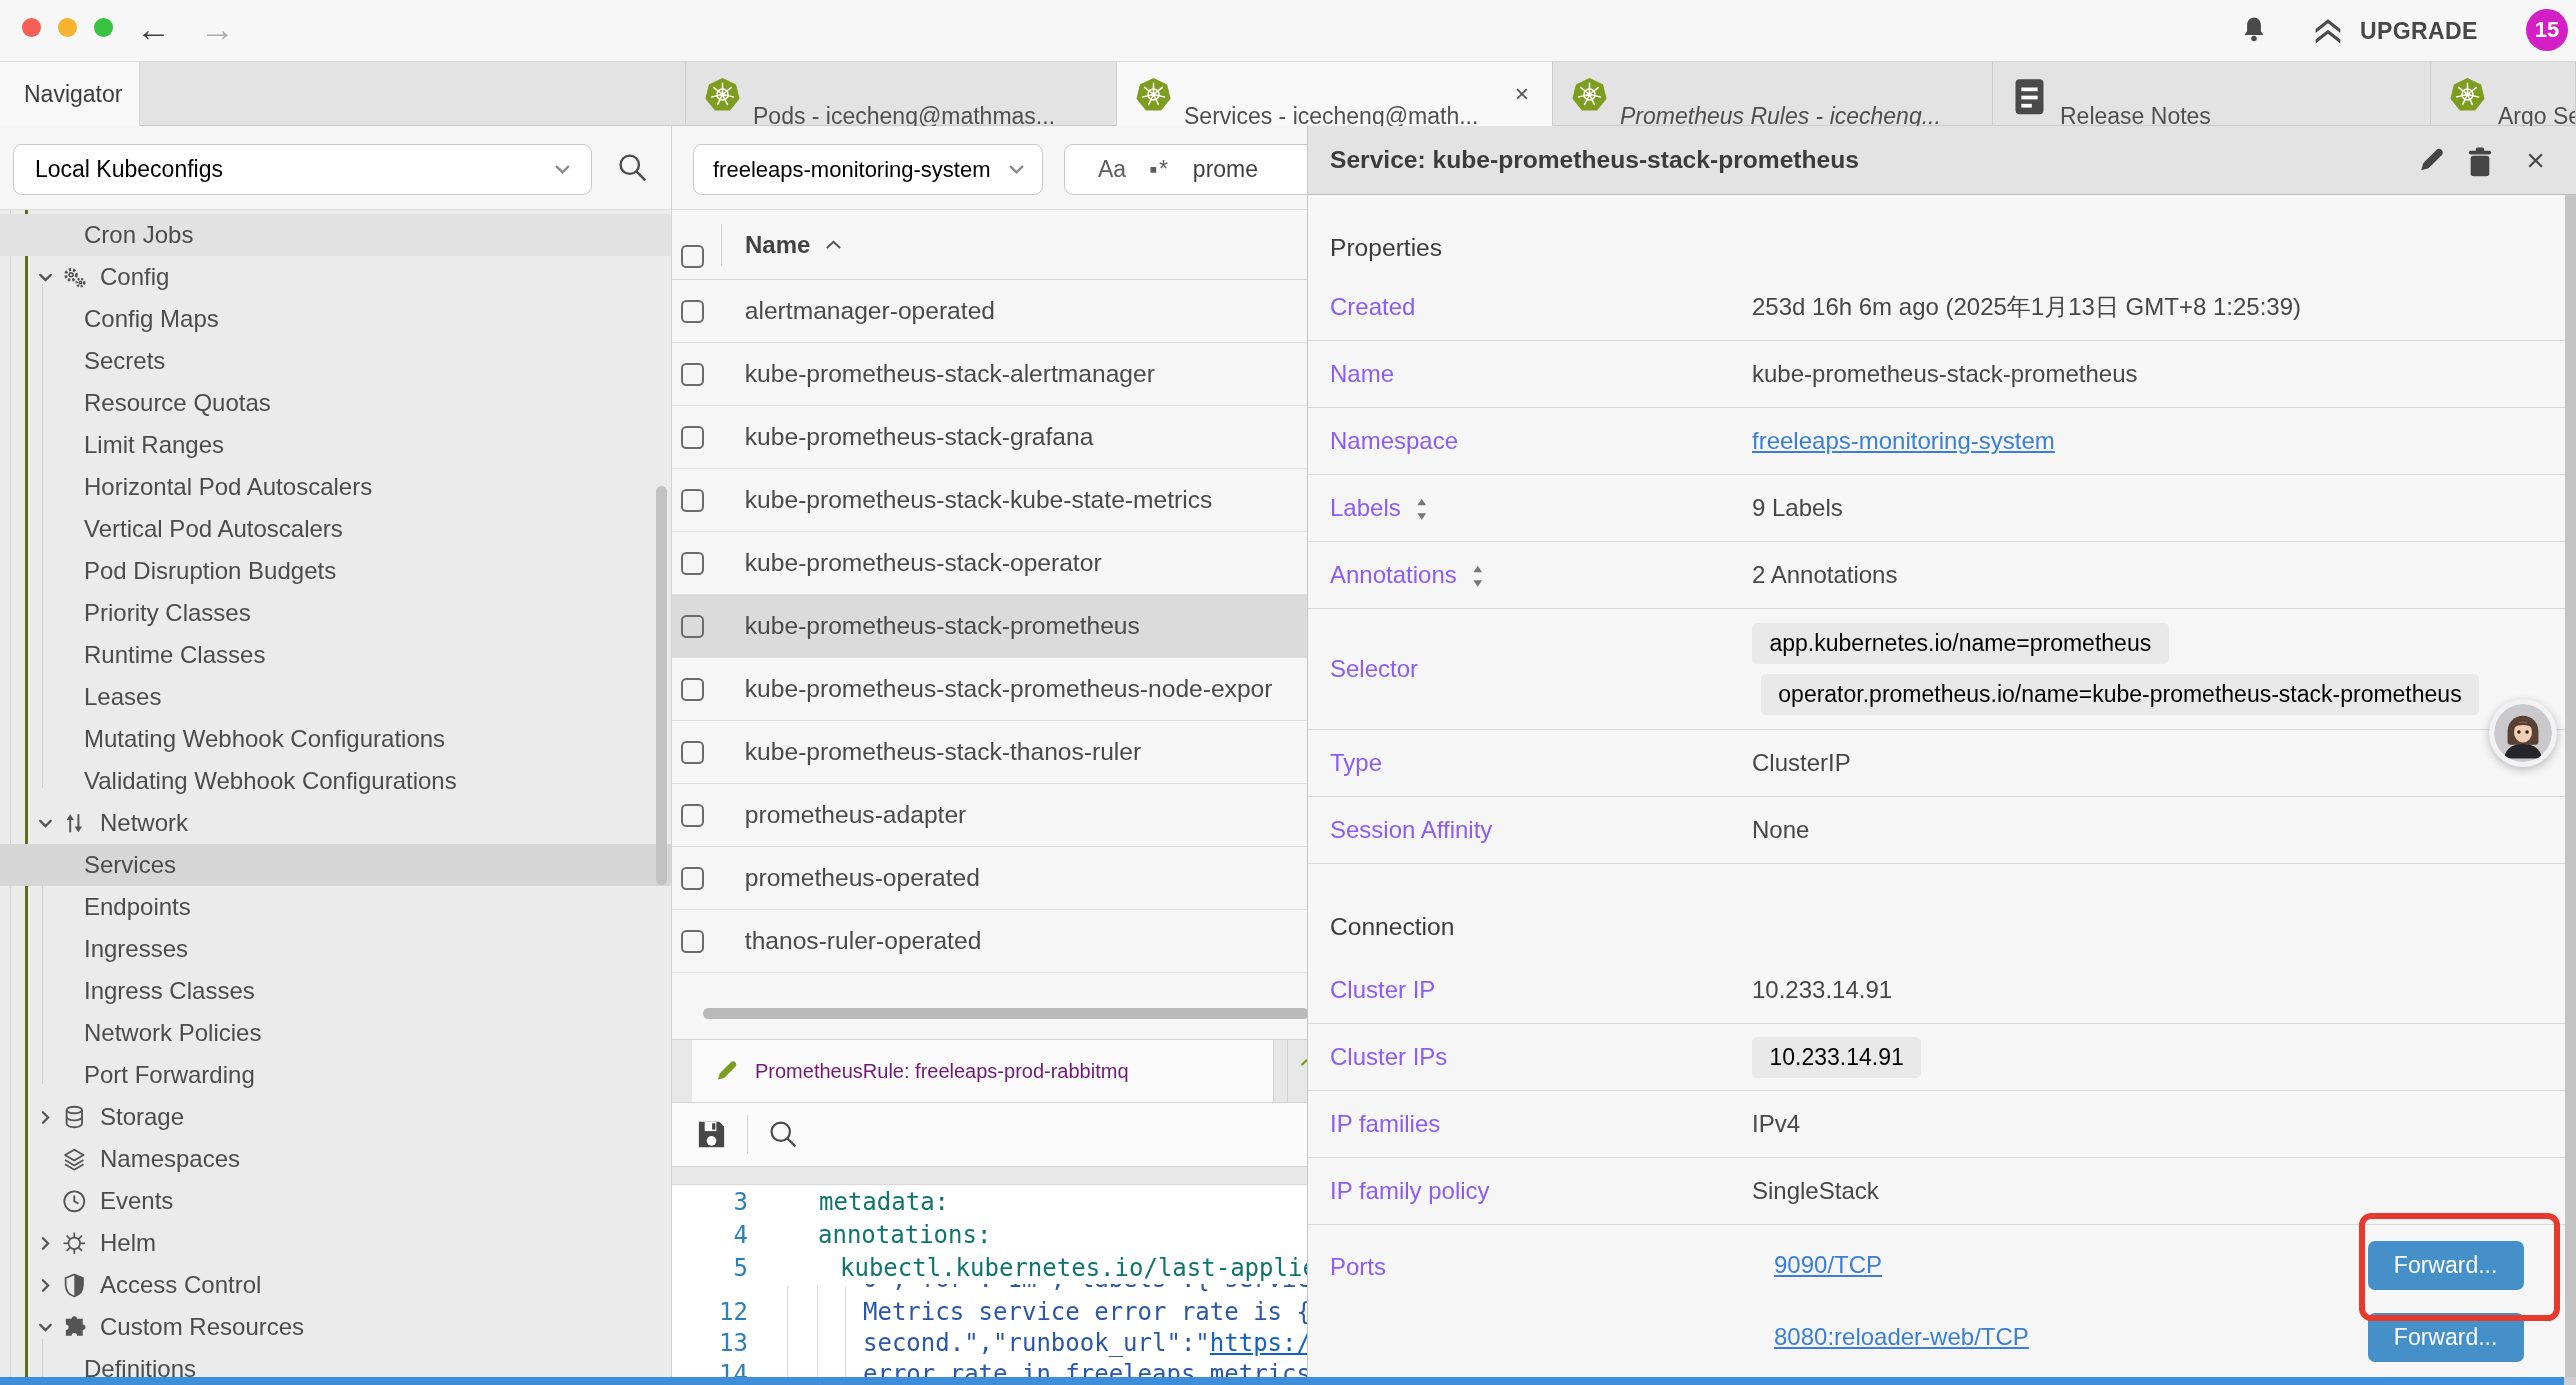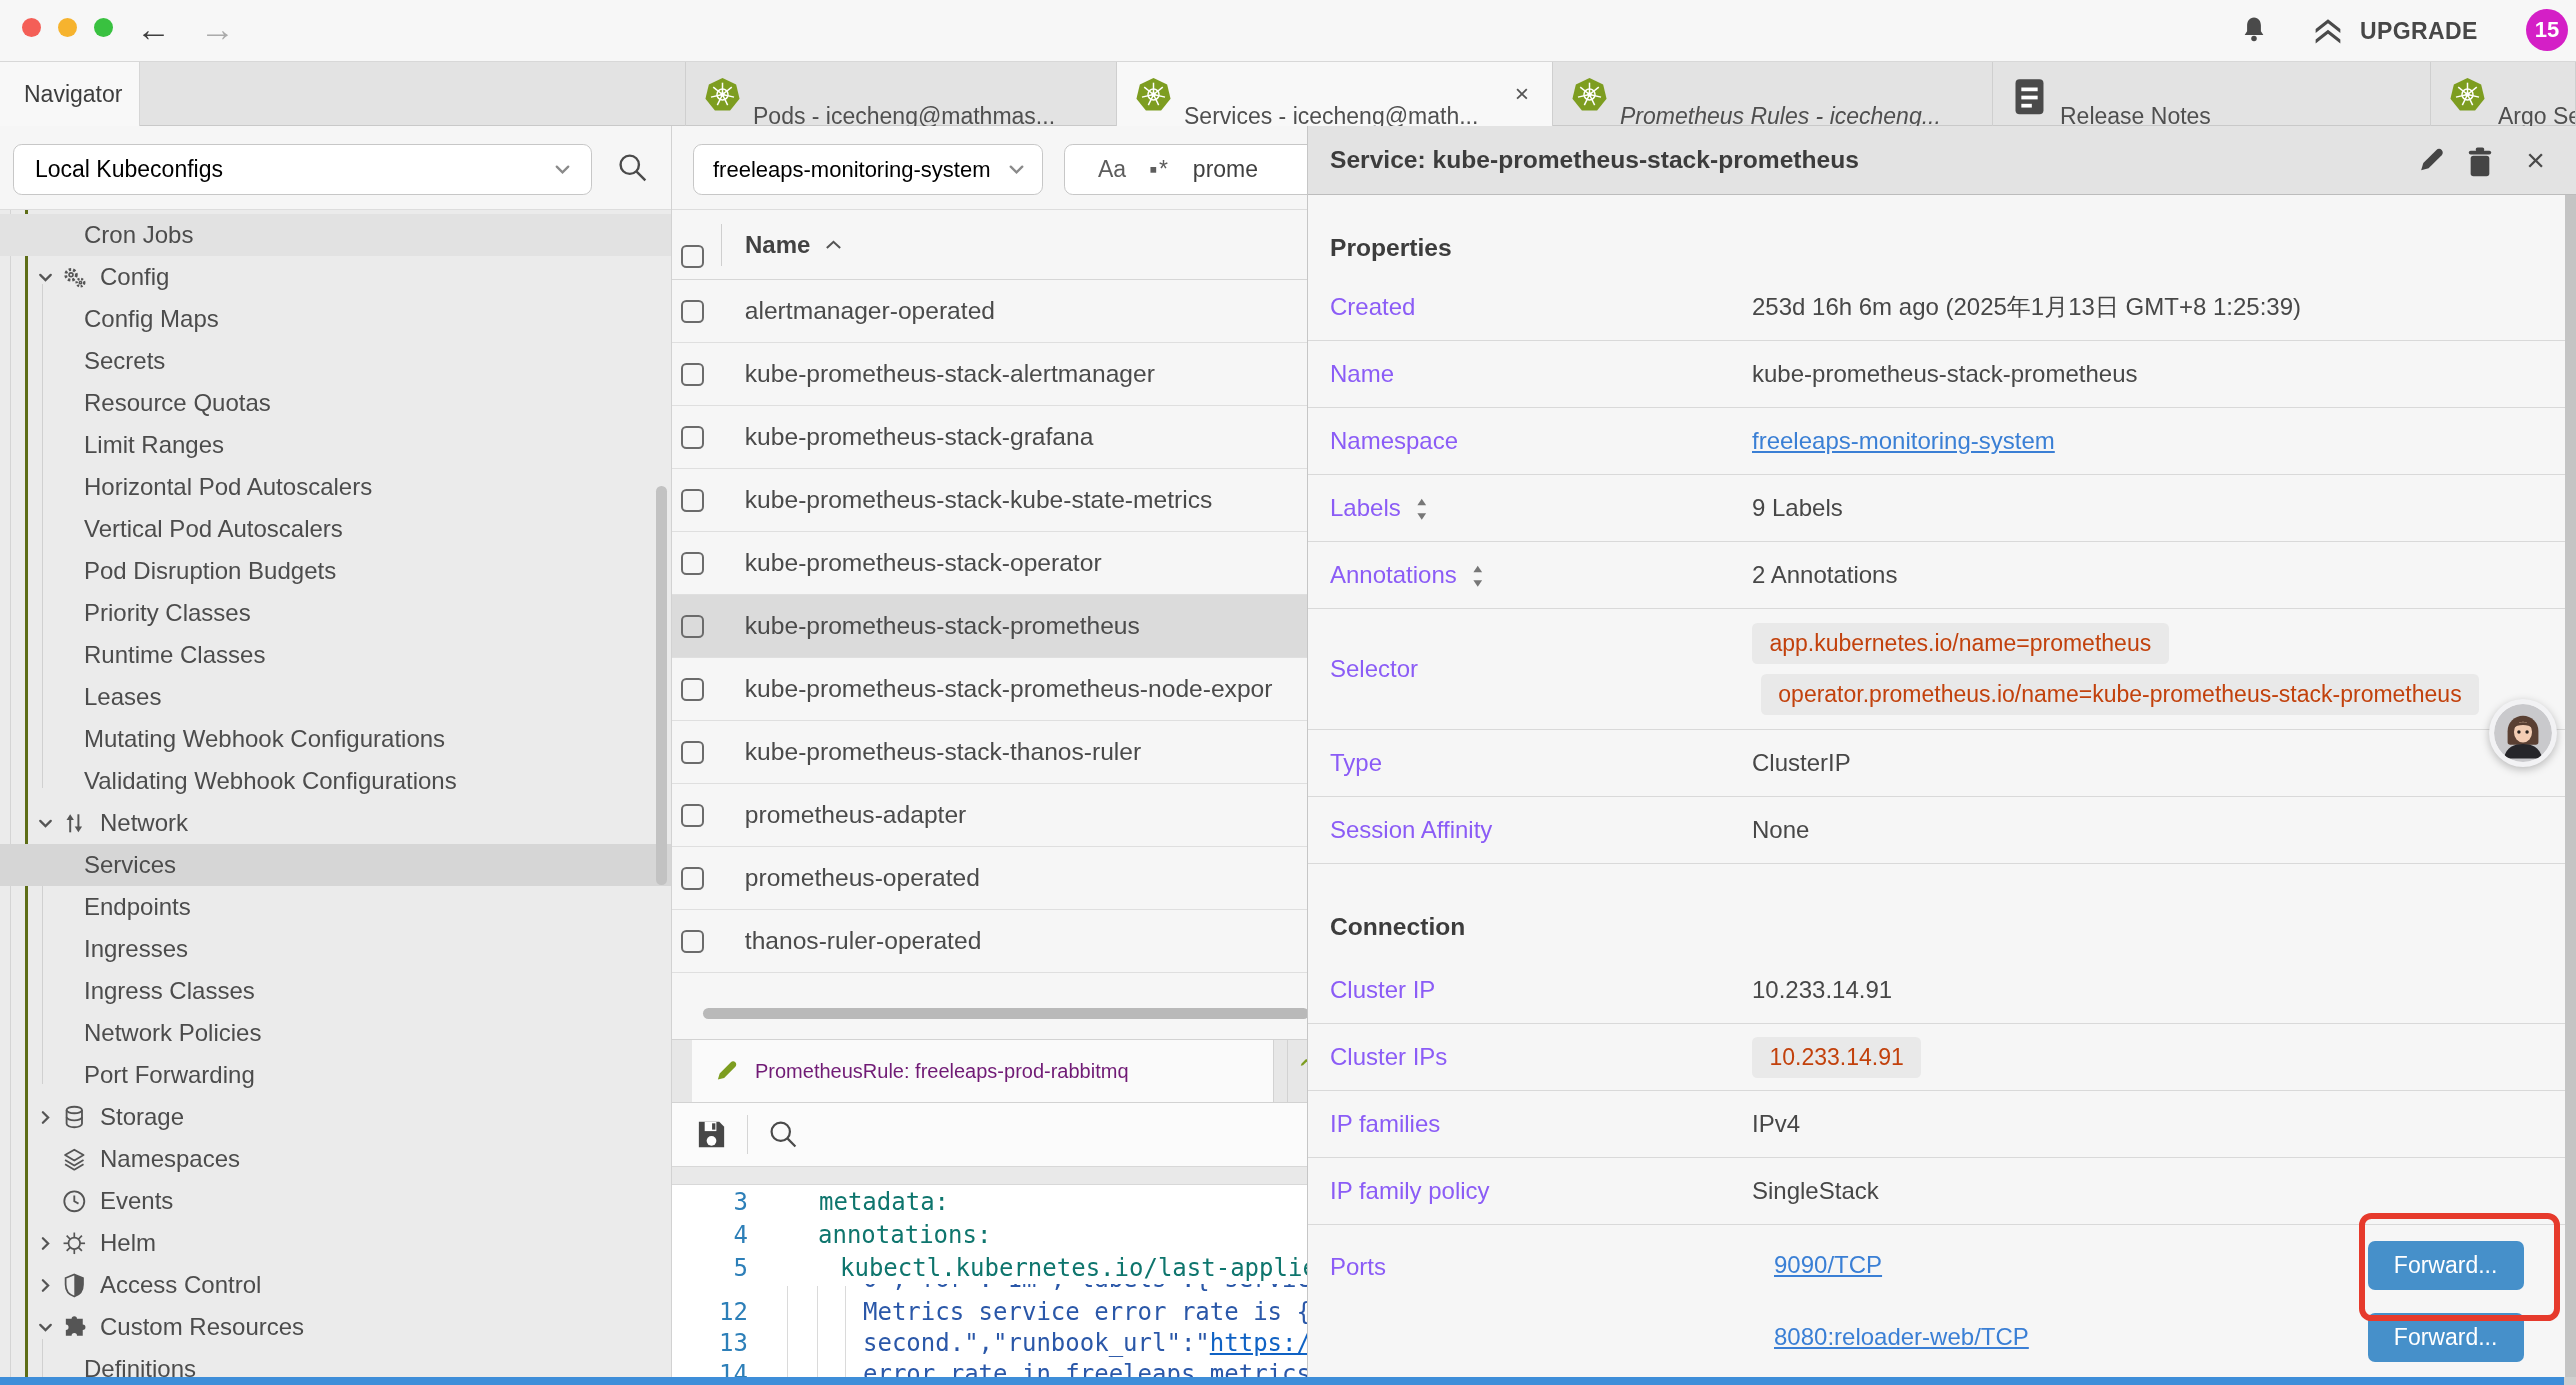--- a/index.html
+++ b/index.html
@@ -112,29 +112,29 @@
   #detail{position:absolute;left:1307px;top:126px;right:0;bottom:0;background:#f6f6f6;
           border-left:0.9px solid #c6c6c6;box-sizing:border-box;overflow:hidden;}
   #detail-header{position:absolute;left:0;top:0;width:100%;height:69px;background:#e3e3e3;
                  border-bottom:0.9px solid #bcbcbc;box-sizing:border-box;display:flex;align-items:center;}
   #detail-title{margin-left:22px;font-size:24.6px;font-weight:700;color:#3c3c3c;}
   .hicon{position:absolute;top:19px;width:30px;height:30px;}
   #icon-edit{right:130px;} #icon-trash{right:82px;top:20px;width:28px;height:30px;}
   #icon-close{position:absolute;right:23px;top:12.3px;font-size:32px;color:#4a4a4a;line-height:44px;width:35px;text-align:center;}
   #detail-body{position:absolute;left:0;top:69px;right:11.4px;bottom:8px;overflow:hidden;}
   .dheading{height:53px;margin-top:26px;display:flex;align-items:center;padding-left:22px;
-            font-size:24.6px;font-weight:700;color:#3c3c3c;}
+            font-size:24.6px;font-weight:400;color:#3c3c3c;}
   .dheading.later{margin-top:0;height:93px;padding-top:0;align-items:flex-end;padding-bottom:16px;box-sizing:border-box;}
   .drow{display:flex;align-items:center;padding-left:22px;min-height:67px;border-bottom:1.8px solid #d9d9d9;
         box-sizing:border-box;font-size:24px;color:#474747;}
   .drow .dlabel{width:422px;flex:none;display:flex;align-items:center;gap:12.3px;color:#8b5cf6;}
   .drow .dvalue{white-space:nowrap;}
   .drow .sorticon{width:17.5px;height:23px;}
   a.dlink{color:#3a7fd5;text-decoration:underline;}
-  .chip{display:inline-block;background:#e9e9e9;border-radius:5.3px;padding:7px 17.5px;font-size:23px;color:#c2410c;white-space:nowrap;}
+  .chip{display:inline-block;background:#e9e9e9;border-radius:5.3px;padding:7px 17.5px;font-size:23px;color:#000000;white-space:nowrap;}
   .drow.selector{height:121px;align-items:center;}
   .chipcol{display:flex;flex-direction:column;gap:9.6px;align-items:flex-start;}
   .chipcol .chip2{margin-left:8.8px;}
   .drow.ports{height:156px;align-items:flex-start;border-bottom:1.8px solid #d9d9d9;}
   .drow.ports .dlabel{margin-top:28px;}
   #portlines{flex:1;display:flex;flex-direction:column;}
   .portline{position:relative;height:63px;margin-top:8.8px;display:flex;align-items:center;}
   .fwd-btn{position:absolute;right:41px;top:7px;width:156px;height:49px;background:#4690ca;border:none;border-radius:7px;
            color:#fff;font-size:23px;font-family:inherit;display:flex;align-items:center;justify-content:center;}
   #red-annotation{position:absolute;left:1051px;top:1087px;width:189px;height:96px;border:6.1px solid #e63a2c;

